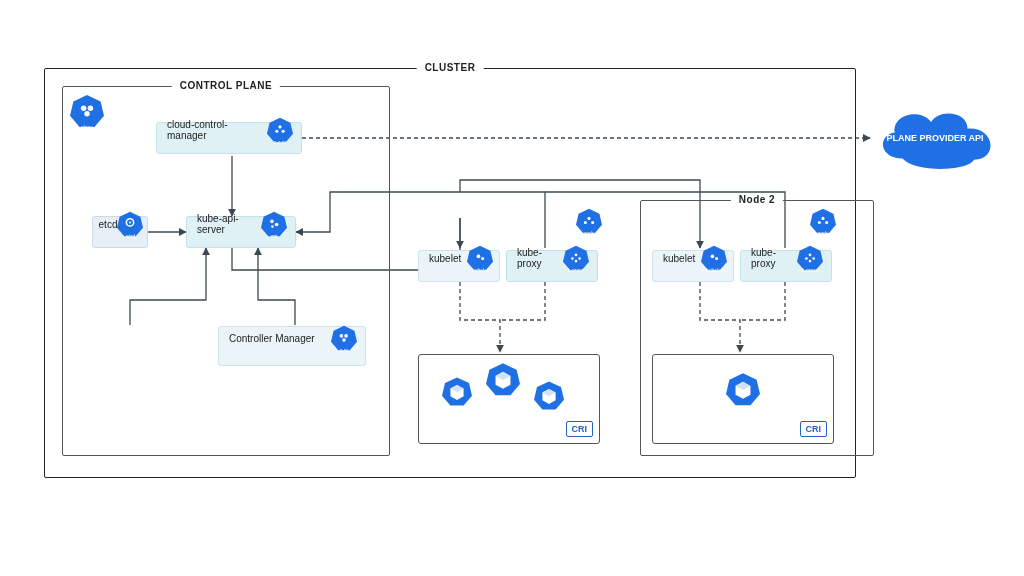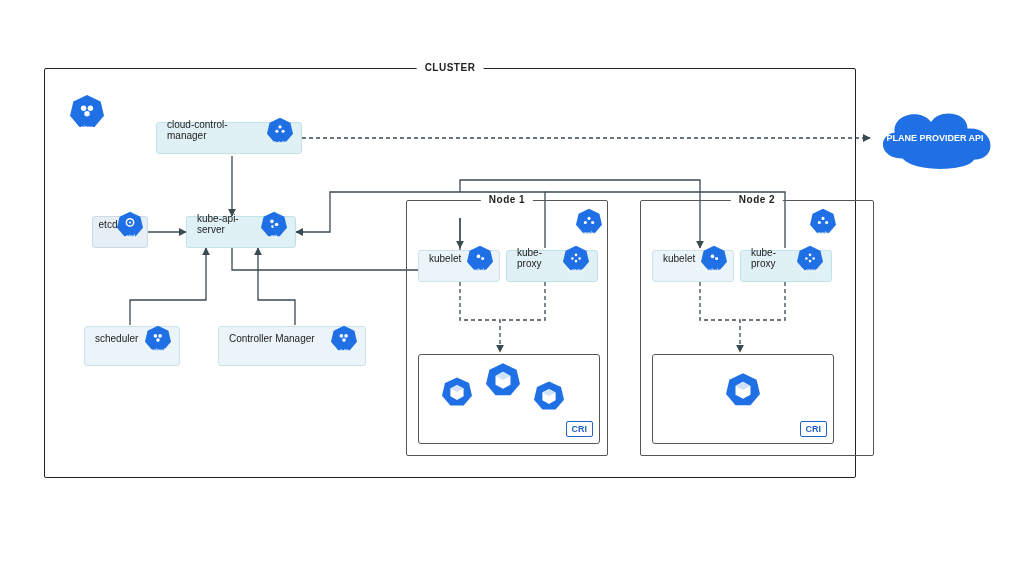--- a/index.html
+++ b/index.html
@@ -195,20 +195,23 @@
       </g>
 
       <line x1="302" y1="138" x2="870" y2="138" stroke-dasharray="4 3" marker-end="url(#arrow)"></line>
     </g>
   </svg>
 
   <div class="frame" style="left:44px; top:68px; width:810px; height:408px;">
     <span class="title">CLUSTER</span>
   </div>
 
+  <div class="frame light" style="left:62px; top:86px; width:326px; height:368px;">
+    <span class="title">CONTROL PLANE</span>
+  </div>
 
   <div class="hept" style="position:absolute; left:70px; top:94px;">
     <svg viewBox="0 0 100 100">
         <polygon points="50,3 90,22 100,64 72,97 28,97 0,64 10,22" fill="#1F6FE5"></polygon>
         <g fill="#fff">
           <circle cx="40" cy="42" r="8"></circle>
           <circle cx="60" cy="42" r="8"></circle>
           <circle cx="50" cy="58" r="8"></circle>
         </g>
       </svg>
@@ -252,53 +255,36 @@
           <g fill="#fff">
             <circle cx="42" cy="40" r="7"></circle>
             <circle cx="60" cy="52" r="7"></circle>
             <circle cx="44" cy="60" r="5"></circle>
           </g>
         </svg>
       <span class="cap">api</span>
     </span>
   </div>
 
-  <div class="box soft" style="left:84px; top:326px; width:96px; height:40px;">
-    <span class="label">scheduler</span>
+
+  <div class="box soft" style="left:218px; top:326px; width:148px; height:40px;">
+    <span class="label">Controller Manager</span>
     <span class="badge hept small">
       <svg viewBox="0 0 100 100">
           <polygon points="50,3 90,22 100,64 72,97 28,97 0,64 10,22" fill="#1F6FE5"></polygon>
           <g fill="#fff">
             <circle cx="40" cy="42" r="7"></circle>
             <circle cx="58" cy="42" r="7"></circle>
             <circle cx="50" cy="58" r="7"></circle>
           </g>
         </svg>
-      <span class="cap">sched</span>
-    </span>
-  </div>
-
-  <div class="box soft" style="left:218px; top:326px; width:148px; height:40px;">
-    <span class="label">Controller Manager</span>
-    <span class="badge hept small">
-      <svg viewBox="0 0 100 100">
-          <polygon points="50,3 90,22 100,64 72,97 28,97 0,64 10,22" fill="#1F6FE5"></polygon>
-          <g fill="#fff">
-            <circle cx="40" cy="42" r="7"></circle>
-            <circle cx="58" cy="42" r="7"></circle>
-            <circle cx="50" cy="58" r="7"></circle>
-          </g>
-        </svg>
       <span class="cap">c-m</span>
     </span>
   </div>
 
-  <div class="frame light" style="left:406px; top:200px; width:200px; height:254px;">
-    <span class="title">Node 1</span>
-  </div>
   <div class="hept small" style="position:absolute; left:576px; top:208px;">
     <svg viewBox="0 0 100 100">
         <polygon points="50,3 90,22 100,64 72,97 28,97 0,64 10,22" fill="#1F6FE5"></polygon>
         <g fill="#fff">
           <circle cx="50" cy="40" r="6"></circle>
           <circle cx="36" cy="56" r="6"></circle>
           <circle cx="64" cy="56" r="6"></circle>
         </g>
       </svg>
     <span class="cap">node</span>

